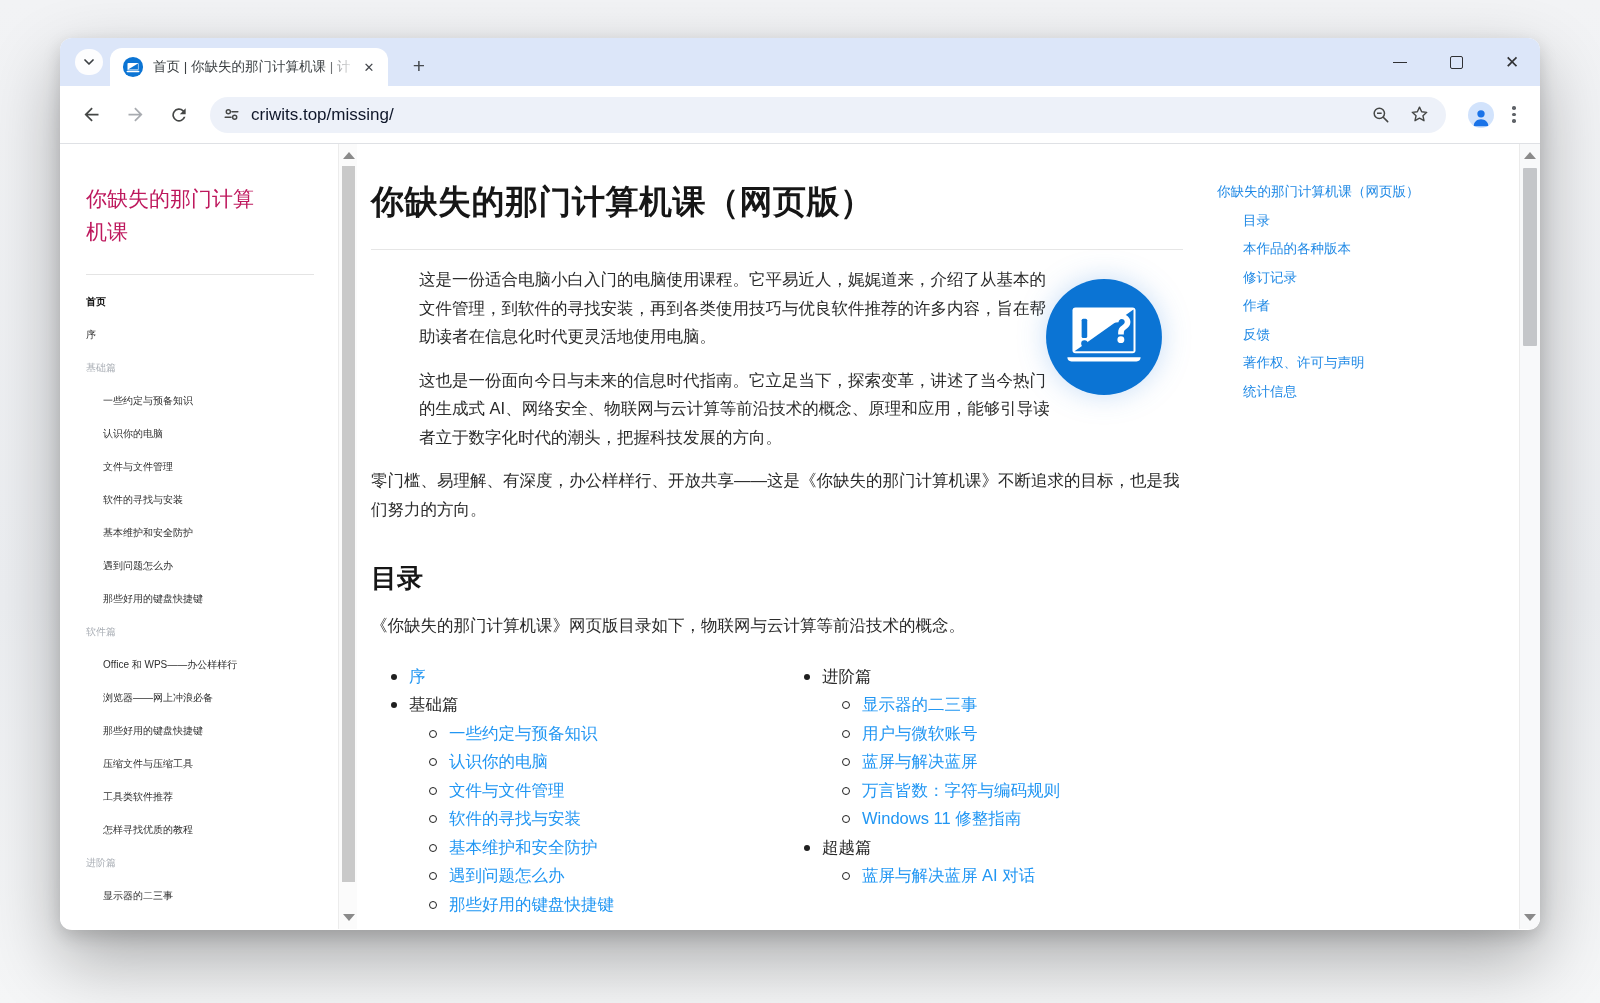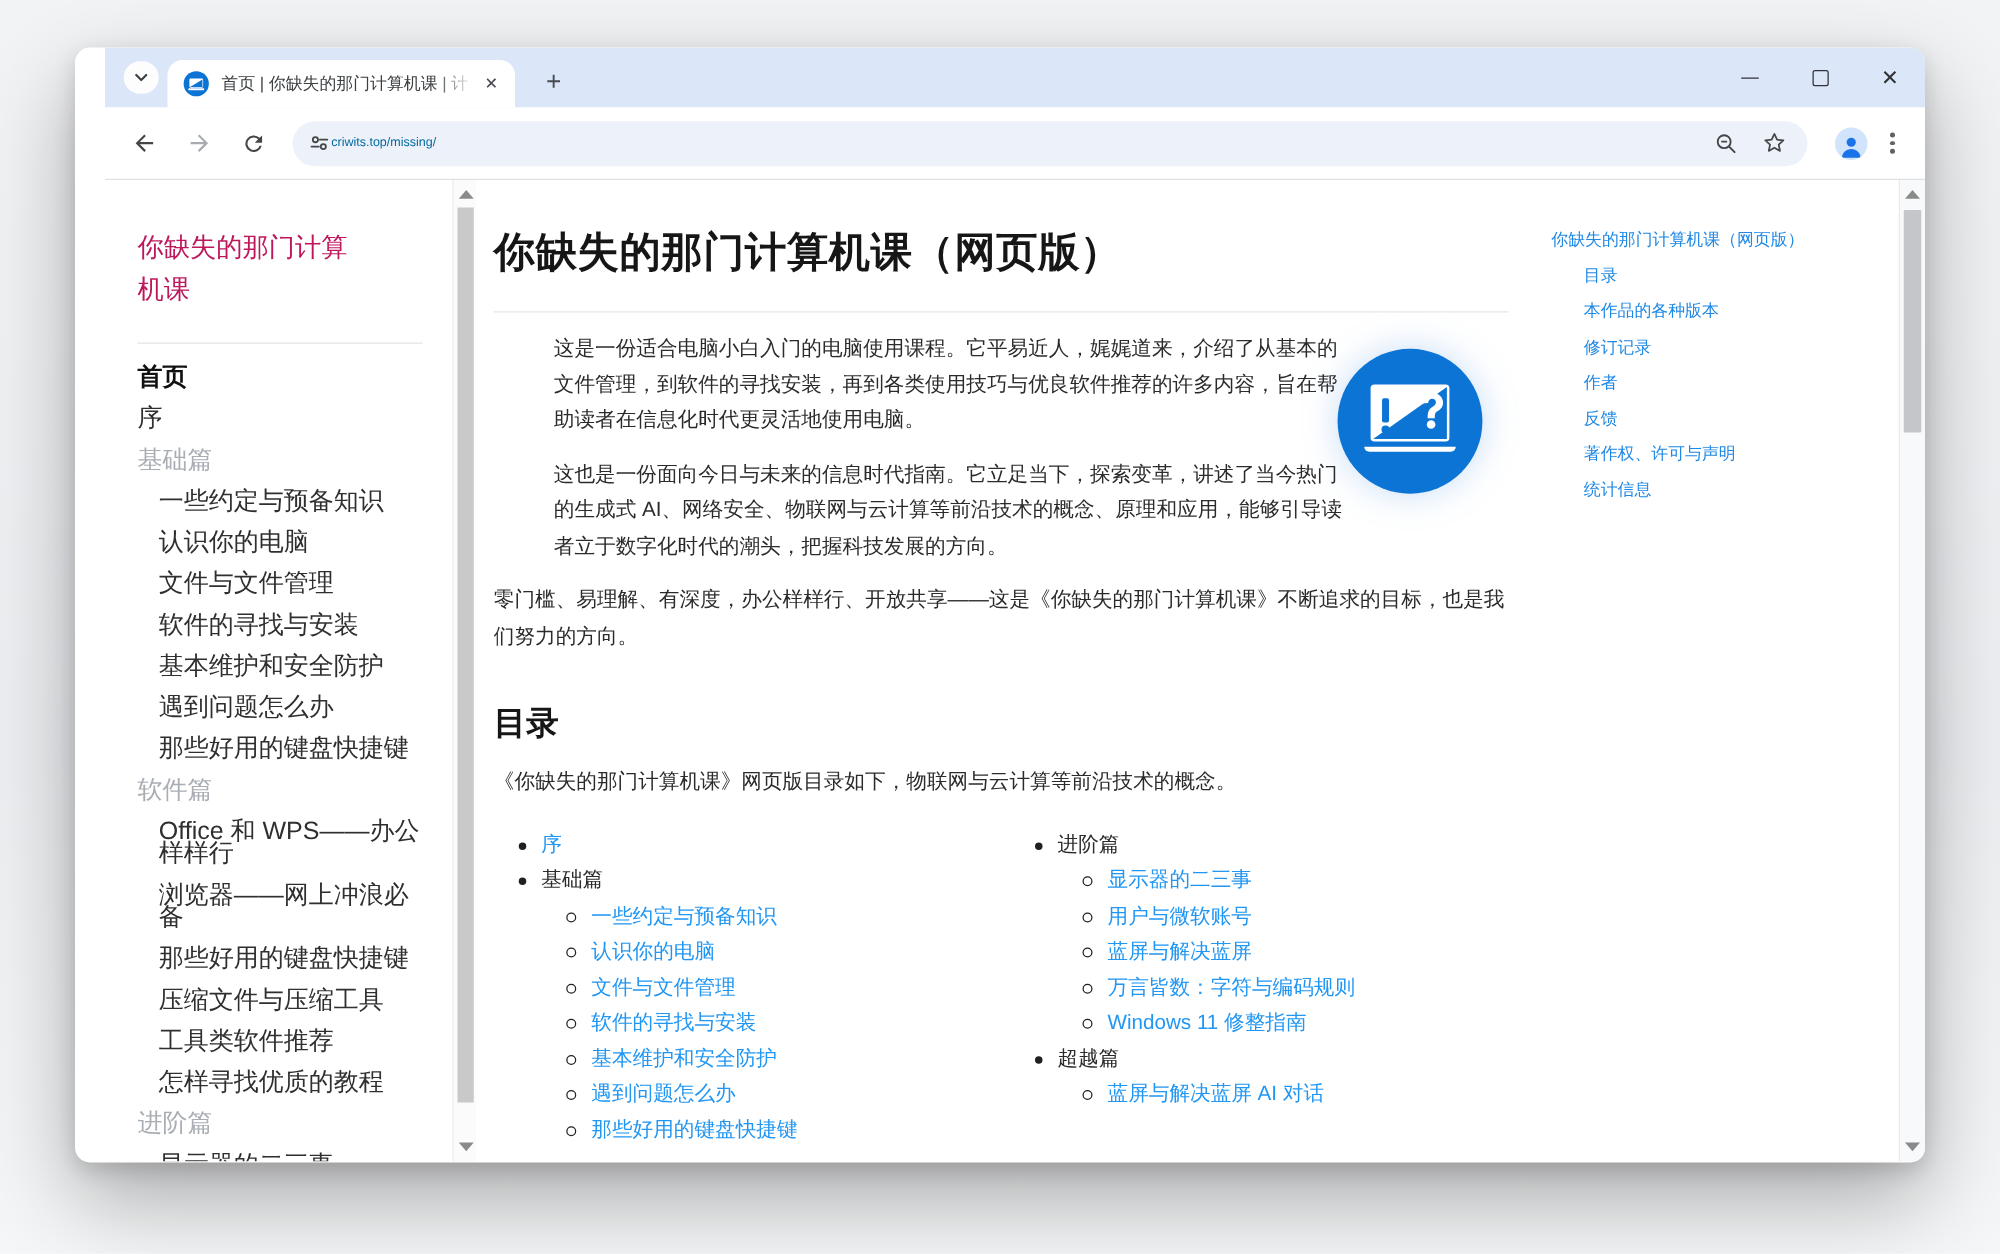--- a/index.html
+++ b/index.html
@@ -6,21 +6,20 @@
   html,body { width:1600px; height:1003px; }
   body {
     font-family: "Liberation Sans", "DejaVu Sans", sans-serif;
     background: linear-gradient(180deg,#f2f3f5 0%, #eceef1 60%, #f5f6f7 100%);
     position:relative; overflow:hidden;
   }
   .window {
     position:absolute; left:60px; top:38px; width:1480px; height:892px;
     border-radius:12px; background:#fff; overflow:hidden;
     box-shadow: 0 30px 70px rgba(0,0,0,.30), 0 6px 18px rgba(0,0,0,.15);
-    padding-left: 24px;
   }
   
   .tabstrip { height:48px; background:#dce6f9; position:relative; }
   .tab-search {
     position:absolute; left:15px; top:11px; width:28px; height:26px;
     background:#fdfdfe; border-radius:13px; display:flex; align-items:center; justify-content:center;
     cursor:pointer;
   }
   .chev { width:10px; height:10px; }
   .tab {
@@ -50,34 +49,34 @@
   .toolbar {
     height:58px; background:#fff; border-bottom:1px solid #dfe1e5;
     display:flex; align-items:center; padding:0 14px 0 14px; position:relative;
   }
   .nav-ico { width:34px; height:34px; border-radius:50%; display:flex; align-items:center; justify-content:center;
     margin-right:10px; cursor:pointer; }
   .omnibox {
     flex:1; height:36px; background:#edf1f9; border-radius:18px; display:flex; align-items:center;
     padding:0 12px 0 12px; margin:0 8px 0 4px; min-width:0; cursor:text;
   }
-  .omni-url { font-size:10px; color:#0369a1; flex:1; white-space:nowrap; overflow:hidden; }
+  .omni-url { font-size:17px; color:#0f172a; margin-left:10px; flex:1; white-space:nowrap; overflow:hidden; }
   .omni-right { display:flex; align-items:center; gap:16px; margin-right:4px; }
   .tool-ico { width:22px; height:22px; display:flex; align-items:center; justify-content:center; cursor:pointer; }
   .avatar { width:26px; height:26px; border-radius:50%; background:#d2e3fc; display:flex; align-items:flex-end;
     justify-content:center; overflow:hidden; cursor:pointer; margin:0 10px 0 14px; }
   .kebab { width:20px; height:26px; display:flex; flex-direction:column; align-items:center; justify-content:center;
     gap:3px; cursor:pointer; margin-right:2px; }
   .kebab i { width:3.5px; height:3.5px; border-radius:50%; background:#5f6368; }
   
   .content { display:flex; height:785px; background:#fff; position:relative; }
   .sidebar { width:278px; overflow:hidden; padding:38px 0 0 26px; position:relative; }
   .site-title { font-size:21px; line-height:33px; color:#be185d; width:180px; font-weight:400; }
   .sb-divider { border:none; border-top:1px solid #e4e4e4; width:228px; margin:26px 0 10px 0; }
-  .nav-item { font-size:20px; line-height:18px; padding:7.5px 0; color:#2f2f2f; cursor:pointer; width:215px; }
+  .nav-item { font-size:10px; line-height:18px; padding:7.5px 0; color:#2f2f2f; cursor:pointer; width:215px; }
   .nav-item.current { font-weight:bold; color:#111; }
   .nav-item.section { color:#a9aeb5; cursor:default; }
   .nav-item.sub { margin-left:17px; }
   .sb-scroll { width:19px; background:#fbfbfb; border-left:1px solid #ececec; position:relative; }
   .sb-thumb { position:absolute; left:3px; top:22px; width:13px; height:716px; background:#c9c9c9; cursor:pointer; }
   .scroll-arrow { position:absolute; left:4px; width:0; height:0; cursor:pointer; }
   .arr-up { top:8px; border-left:6px solid transparent; border-right:6px solid transparent; border-bottom:7px solid #8a8a8a; }
   .arr-dn { bottom:8px; border-left:6px solid transparent; border-right:6px solid transparent; border-top:7px solid #8a8a8a; }
   .main { flex:1; position:relative; overflow:hidden; }
   .article { position:relative; margin-left:14px; width:826px; padding-top:36px; }

